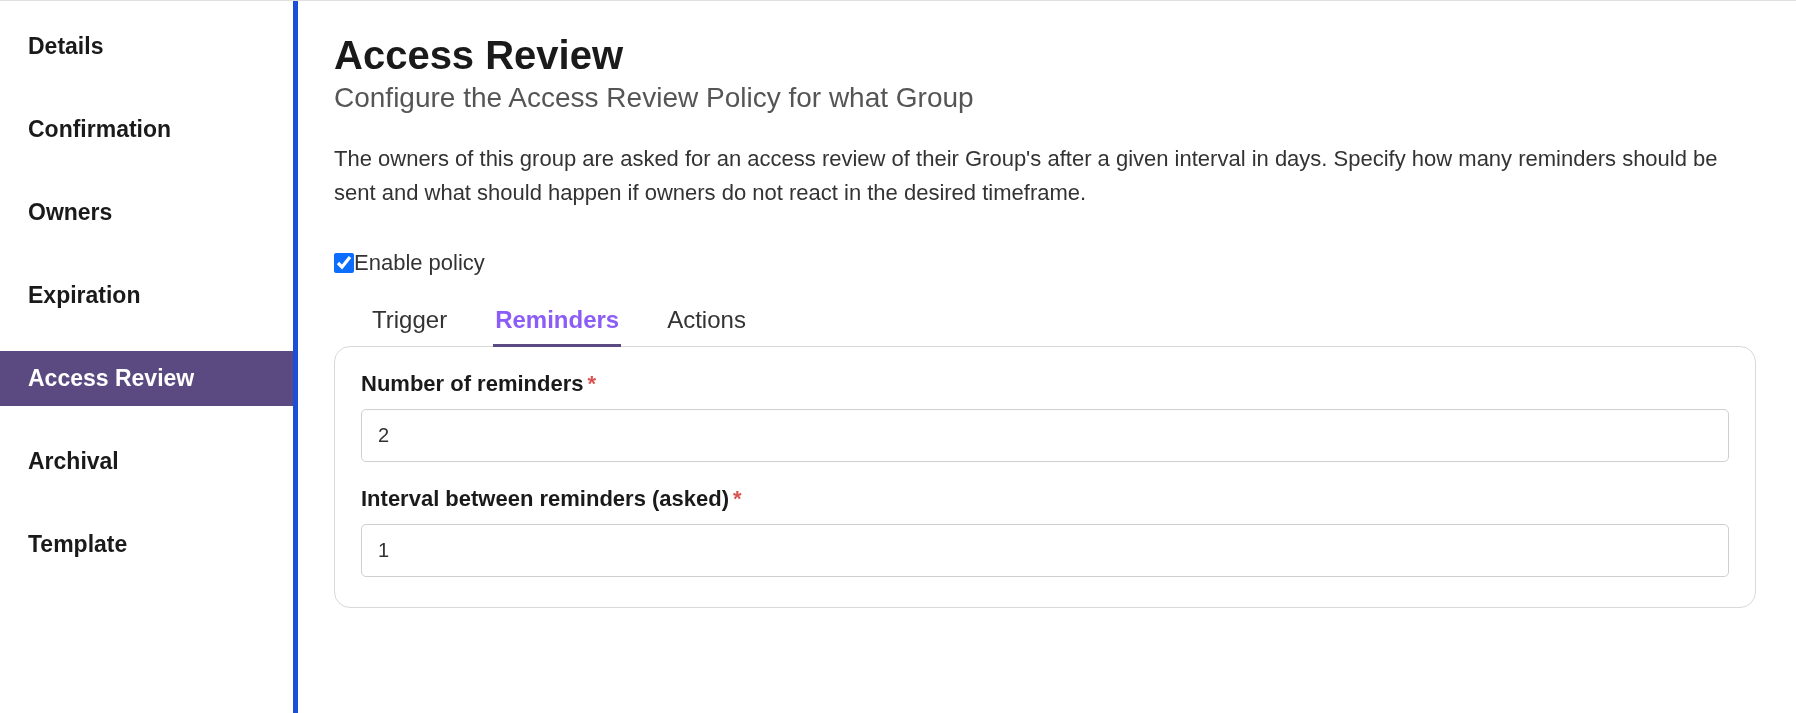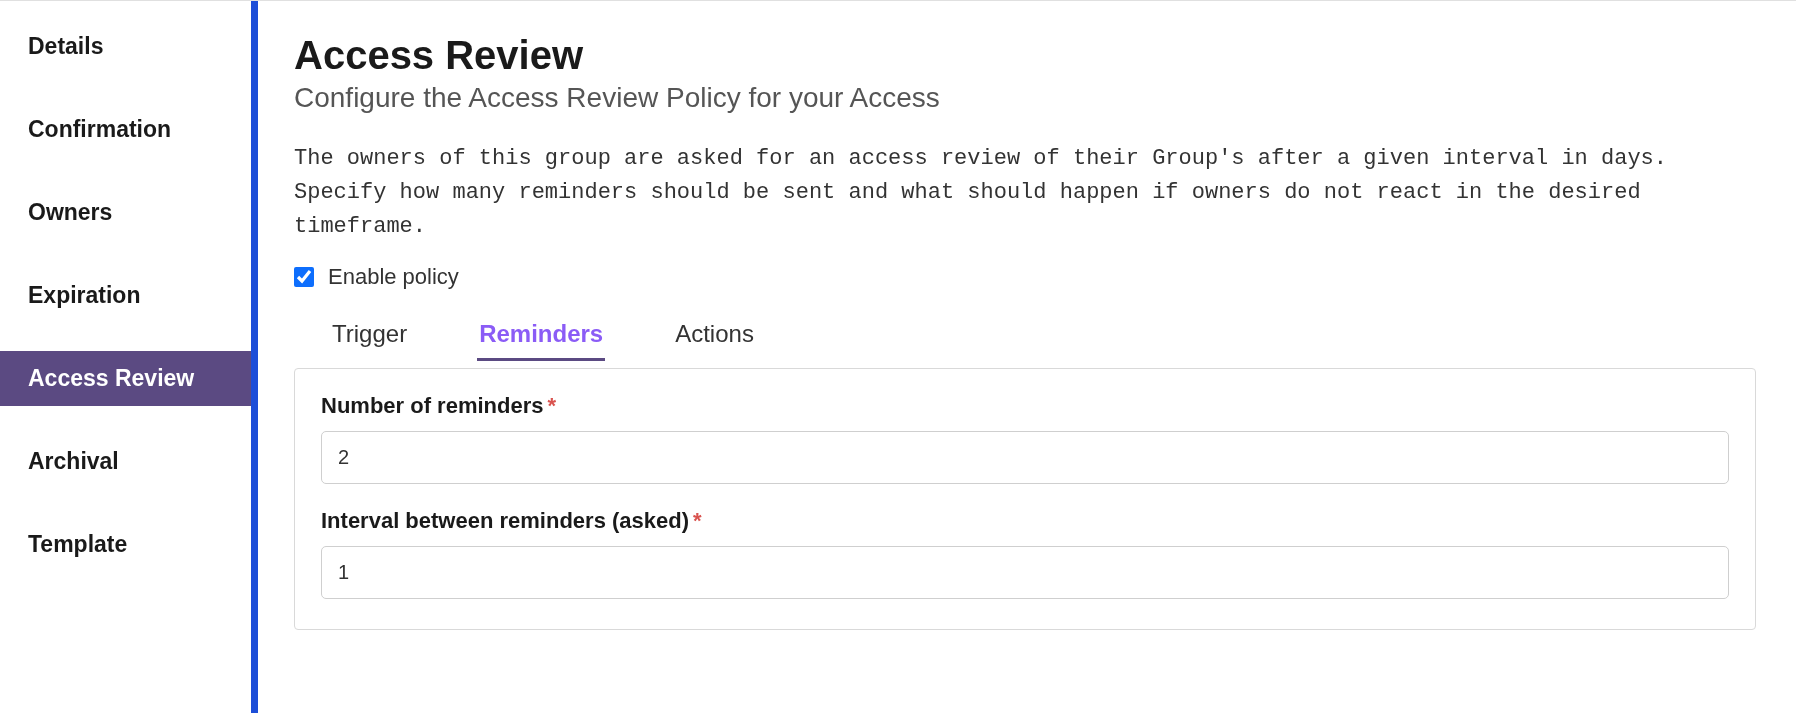--- a/index.html
+++ b/index.html
@@ -14,22 +14,22 @@
       width: 1796px;
       height: 713px;
       overflow: hidden;
     }
     .layout {
       display: flex;
       height: 100%;
       border-top: 1px solid #e0e0e0;
     }
     .sidebar {
-      width: 258px;
-      border-right: 7px solid #1d4ed8;
+      width: 298px;
+      border-right: 5px solid #1d4ed8;
       padding-top: 18px;
     }
     .sidebar-item {
       padding: 14px 28px;
       font-size: 23px;
       font-weight: 700;
       color: #1a1a1a;
       cursor: pointer;
       margin-bottom: 28px;
     }
@@ -50,60 +50,59 @@
     .page-subtitle {
       font-size: 28px;
       font-weight: 400;
       color: #555;
       margin-bottom: 28px;
     }
     .page-description {
       font-size: 22px;
       color: #333;
       line-height: 1.55;
-      margin-bottom: 20px;
-      font-family: Liberation Mono, monospace;
+      margin-bottom: 40px;
     }
     .enable-row {
       display: flex;
       align-items: center;
-      gap: 14px;
+      gap: 0;
       margin-bottom: 24px;
     }
     .enable-checkbox {
       width: 20px;
       height: 20px;
       accent-color: #0d6efd;
       cursor: pointer;
     }
     .enable-label {
       font-size: 22px;
       color: #333;
     }
     .tabs {
       display: flex;
-      gap: 68px;
+      gap: 44px;
       padding-left: 36px;
-      margin-bottom: 8px;
+      margin-bottom: 0;
     }
     .tab {
       font-size: 24px;
       color: #333;
       padding: 6px 2px 10px 2px;
       cursor: pointer;
       border-bottom: 3px solid transparent;
     }
     .tab.active {
       font-weight: 700;
       color: #8b5cf6;
       border-bottom: 3px solid #5b4a82;
     }
     .panel {
       border: 1px solid #d9d9d9;
-      border-radius: 4px;
+      border-radius: 16px;
       padding: 24px 26px 30px 26px;
       margin-top: -1px;
     }
     .field-label {
       font-size: 22px;
       font-weight: 700;
       color: #1a1a1a;
       margin-bottom: 12px;
     }
     .required {
@@ -133,21 +132,21 @@
     <div class="sidebar-item">Confirmation</div>
     <div class="sidebar-item">Owners</div>
     <div class="sidebar-item">Expiration</div>
     <div class="sidebar-item active">Access Review</div>
     <div class="sidebar-item">Archival</div>
     <div class="sidebar-item">Template</div>
   </nav>
 
   <main class="main">
     <h1 class="page-title">Access Review</h1>
-    <div class="page-subtitle">Configure the Access Review Policy for your Access</div>
+    <div class="page-subtitle">Configure the Access Review Policy for what Group</div>
     <p class="page-description">The owners of this group are asked for an access review of their Group's after a given interval in days. Specify how many reminders should be sent and what should happen if owners do not react in the desired timeframe.</p>
 
     <div class="enable-row">
       <input type="checkbox" class="enable-checkbox" checked="" style="">
       <span class="enable-label">Enable policy</span>
     </div>
 
     <div class="tabs">
       <div class="tab">Trigger</div>
       <div class="tab active">Reminders</div>

